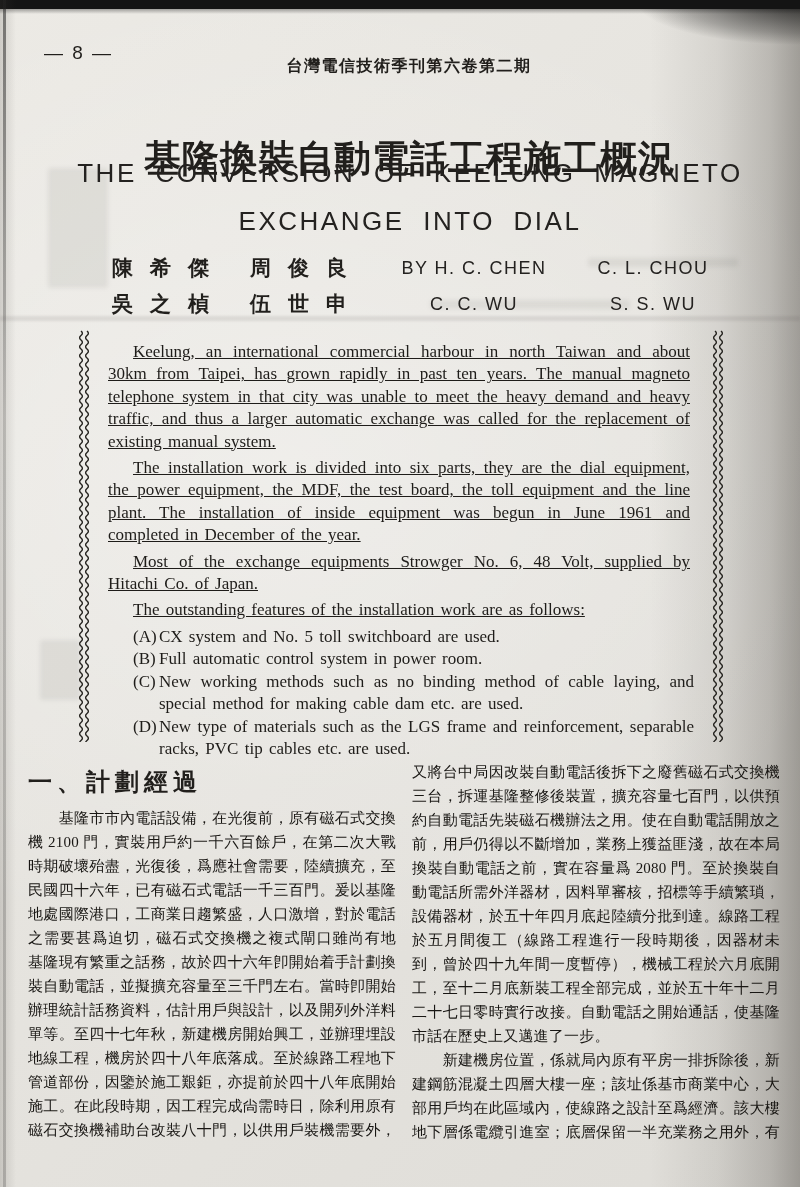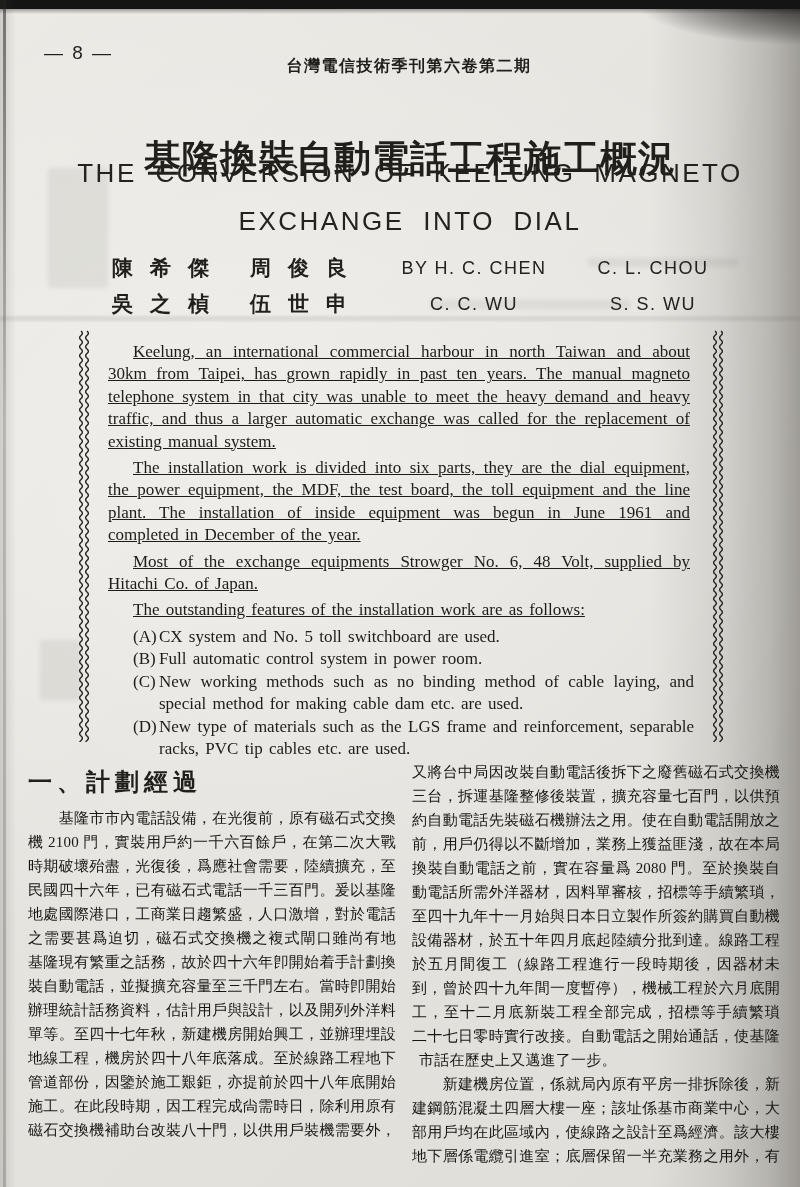--- a/index.html
+++ b/index.html
@@ -46,21 +46,21 @@
   .abstract-text{margin:0 36px 0 34px;padding-top:7px;font-size:17px;line-height:22.4px;text-align:justify;word-spacing:2px;color:#1e1c19;}
   .abstract-text p{margin:4px;text-indent:25px;text-decoration:underline;}
   .feat{position:relative;padding-left:55px;margin:0;text-align:justify;}
   .feat .flabel{position:absolute;left:29px;}
   
   .section-heading{position:absolute;top:766px;left:28px;font-size:24px;font-weight:700;letter-spacing:5px;}
   .col{position:absolute;width:368px;font-size:15px;color:#181613;}
   .col.left{left:28px;top:806px;}
   .col.right{left:412px;top:760px;}
   .cjk-line{height:24px;line-height:24px;text-align:justify;text-align-last:justify;letter-spacing:0.2px;}
-  .cjk-line.no-stretch{text-align-last:left;margin-left:7px;}
+  .cjk-line.no-stretch{text-align-last:left;}
 </style>
 </head>
 <body>
 
 <div class="page">
 
   <div class="scan-right-shadow"></div>
   <div class="scan-corner-tr"></div>
   <div class="scan-topbar"></div>
   <div class="scan-topbar-fade"></div>
@@ -130,25 +130,24 @@
       <div class="cjk-line">施工。在此段時期，因工程完成尙需時日，除利用原有</div>
       <div class="cjk-line">磁石交換機補助台改裝八十門，以供用戶裝機需要外，</div>
     </div>
   <div class="col right">
       <div class="cjk-line">又將台中局因改裝自動電話後拆下之廢舊磁石式交換機</div>
       <div class="cjk-line">三台，拆運基隆整修後裝置，擴充容量七百門，以供預</div>
       <div class="cjk-line">約自動電話先裝磁石機辦法之用。使在自動電話開放之</div>
       <div class="cjk-line">前，用戶仍得以不斷增加，業務上獲益匪淺，故在本局</div>
       <div class="cjk-line">換裝自動電話之前，實在容量爲 2080 門。至於換裝自</div>
       <div class="cjk-line">動電話所需外洋器材，因料單審核，招標等手續繁瑣，</div>
-      <div class="cjk-line">至四十九年十一月始與日本日立製作所簽約購買自動機</div>
       <div class="cjk-line">設備器材，於五十年四月底起陸續分批到達。線路工程</div>
       <div class="cjk-line">於五月間復工（線路工程進行一段時期後，因器材未</div>
       <div class="cjk-line">到，曾於四十九年間一度暫停），機械工程於六月底開</div>
-      <div class="cjk-line">工，至十二月底新裝工程全部完成，招標等手續繁瑣</div>
+      <div class="cjk-line">工，至十二月底新裝工程全部完成，並於五十年十二月</div>
       <div class="cjk-line">二十七日零時實行改接。自動電話之開始通話，使基隆</div>
       <div class="cjk-line no-stretch">市話在歷史上又邁進了一步。</div>
       <div class="cjk-line">　　新建機房位置，係就局內原有平房一排拆除後，新</div>
       <div class="cjk-line">建鋼筋混凝土四層大樓一座；該址係基市商業中心，大</div>
       <div class="cjk-line">部用戶均在此區域內，使線路之設計至爲經濟。該大樓</div>
       <div class="cjk-line">地下層係電纜引進室；底層保留一半充業務之用外，有</div>
     </div>
 
 </div>
 

